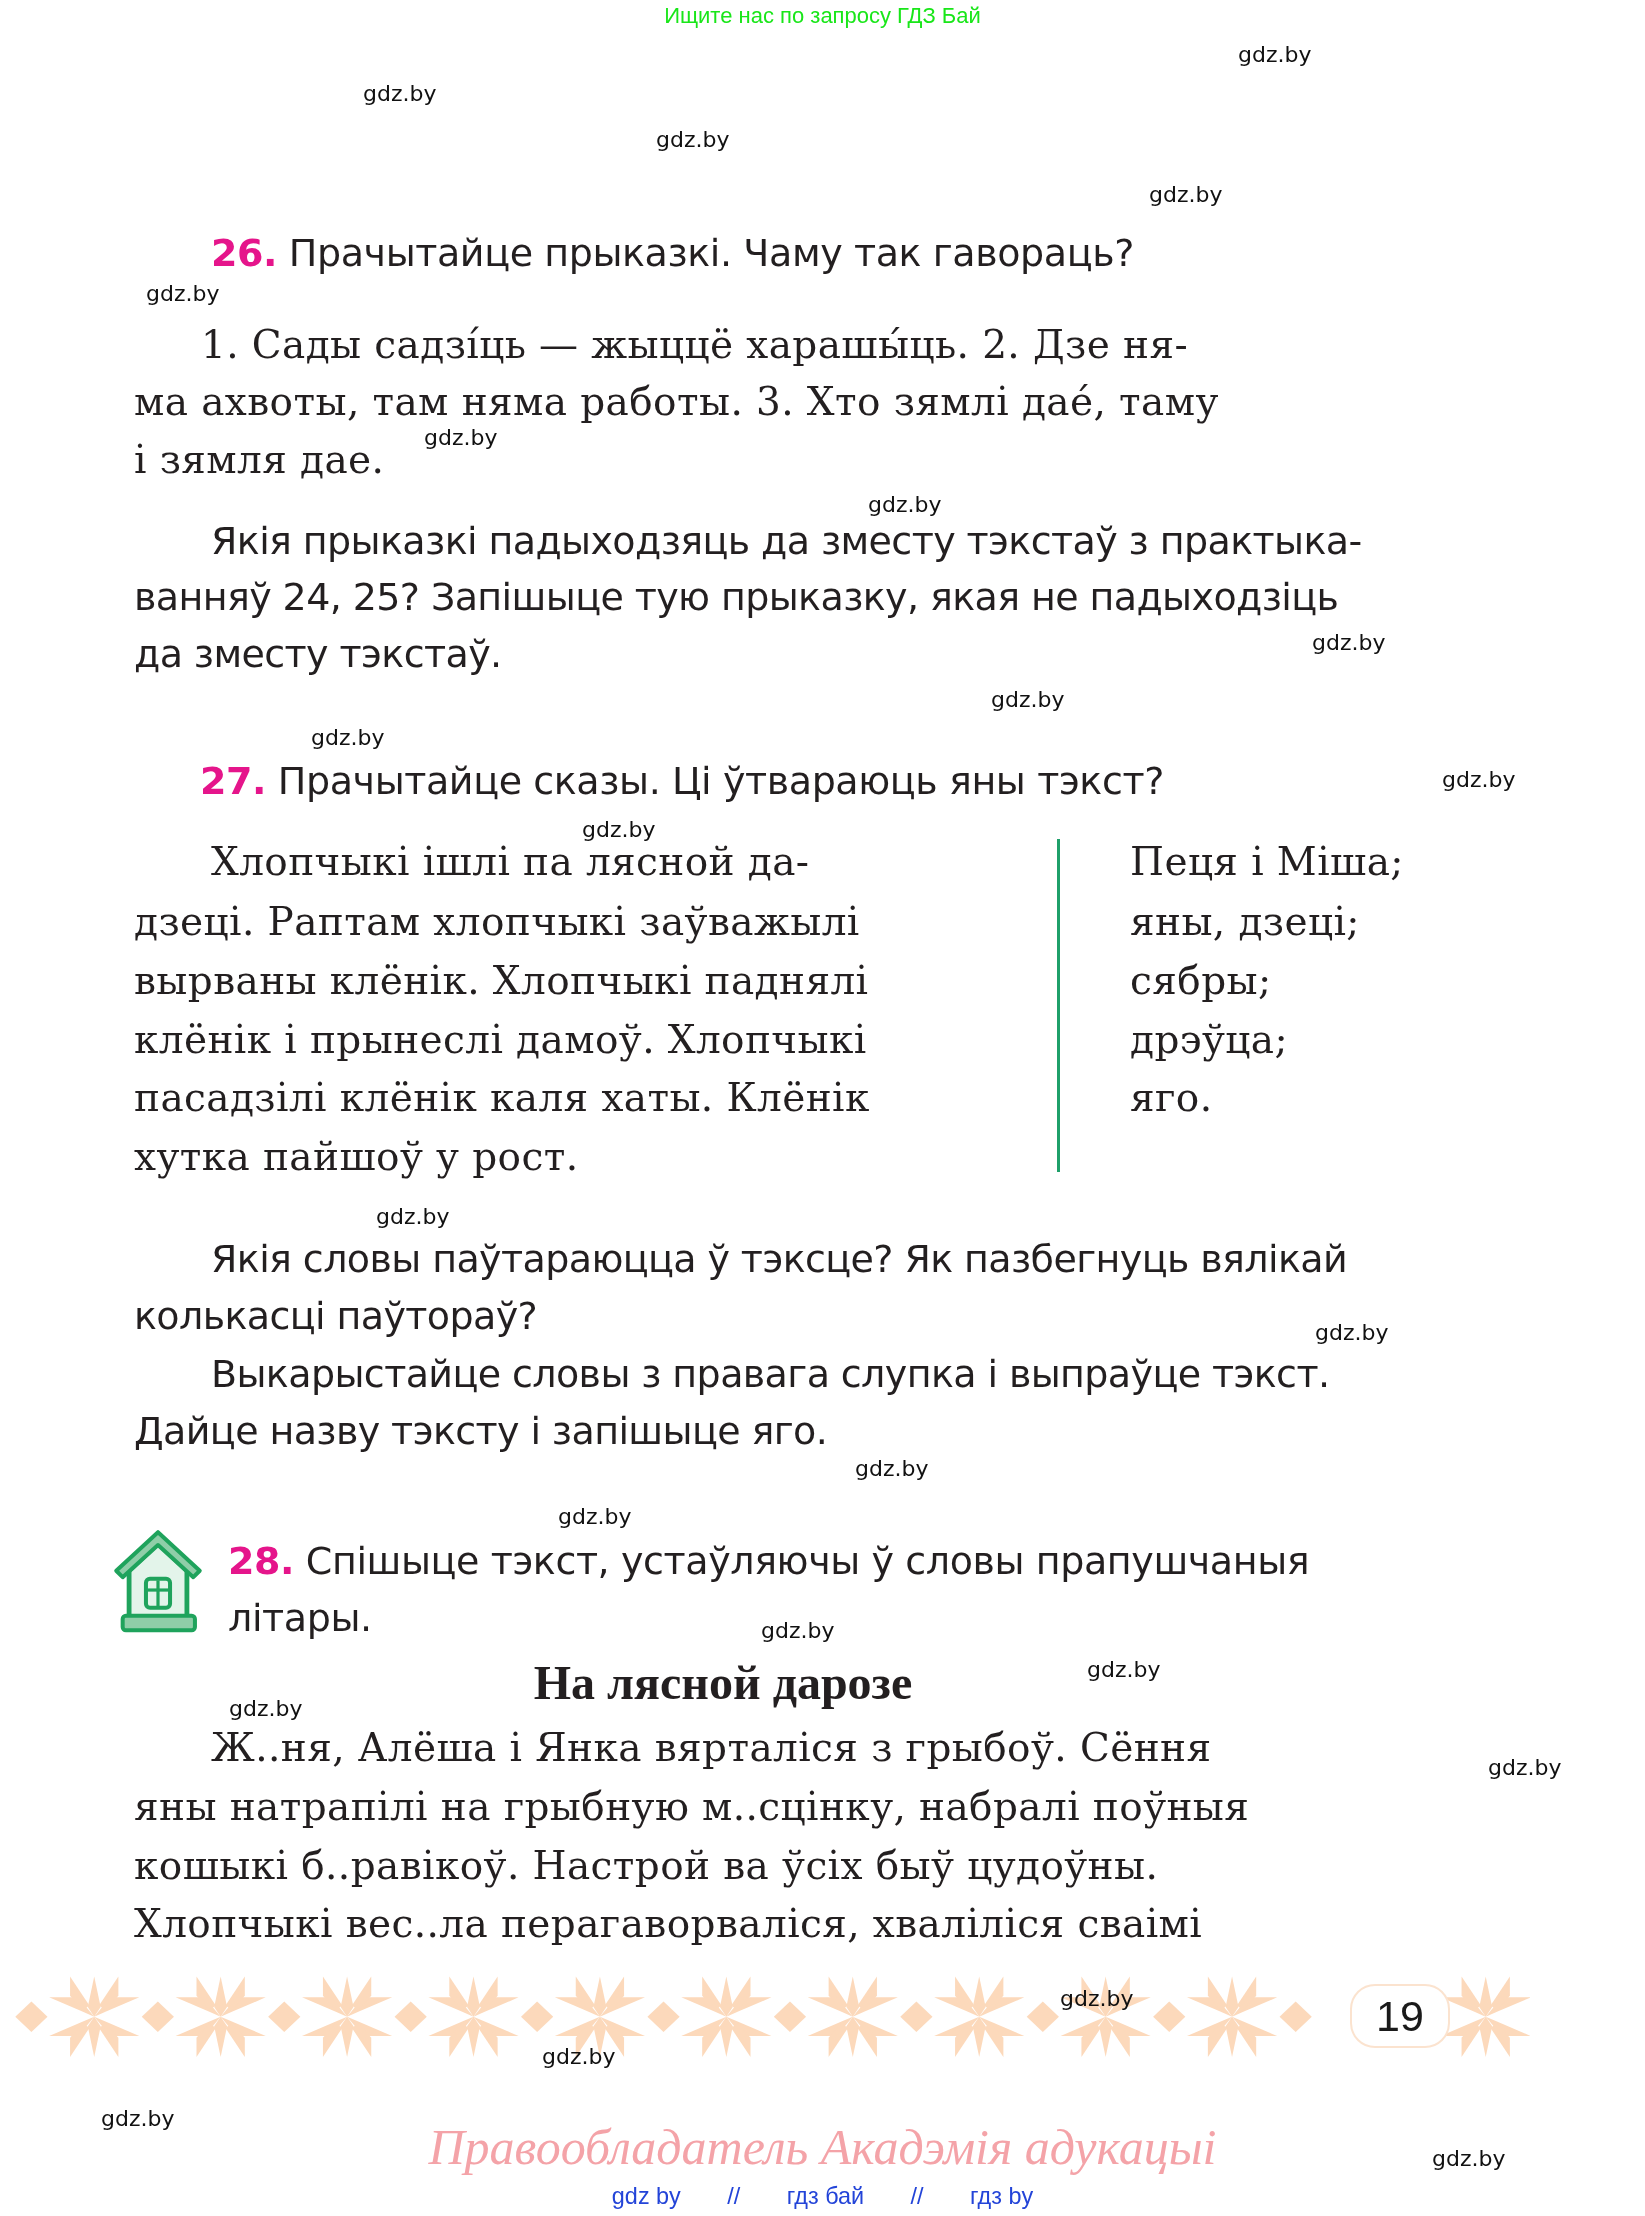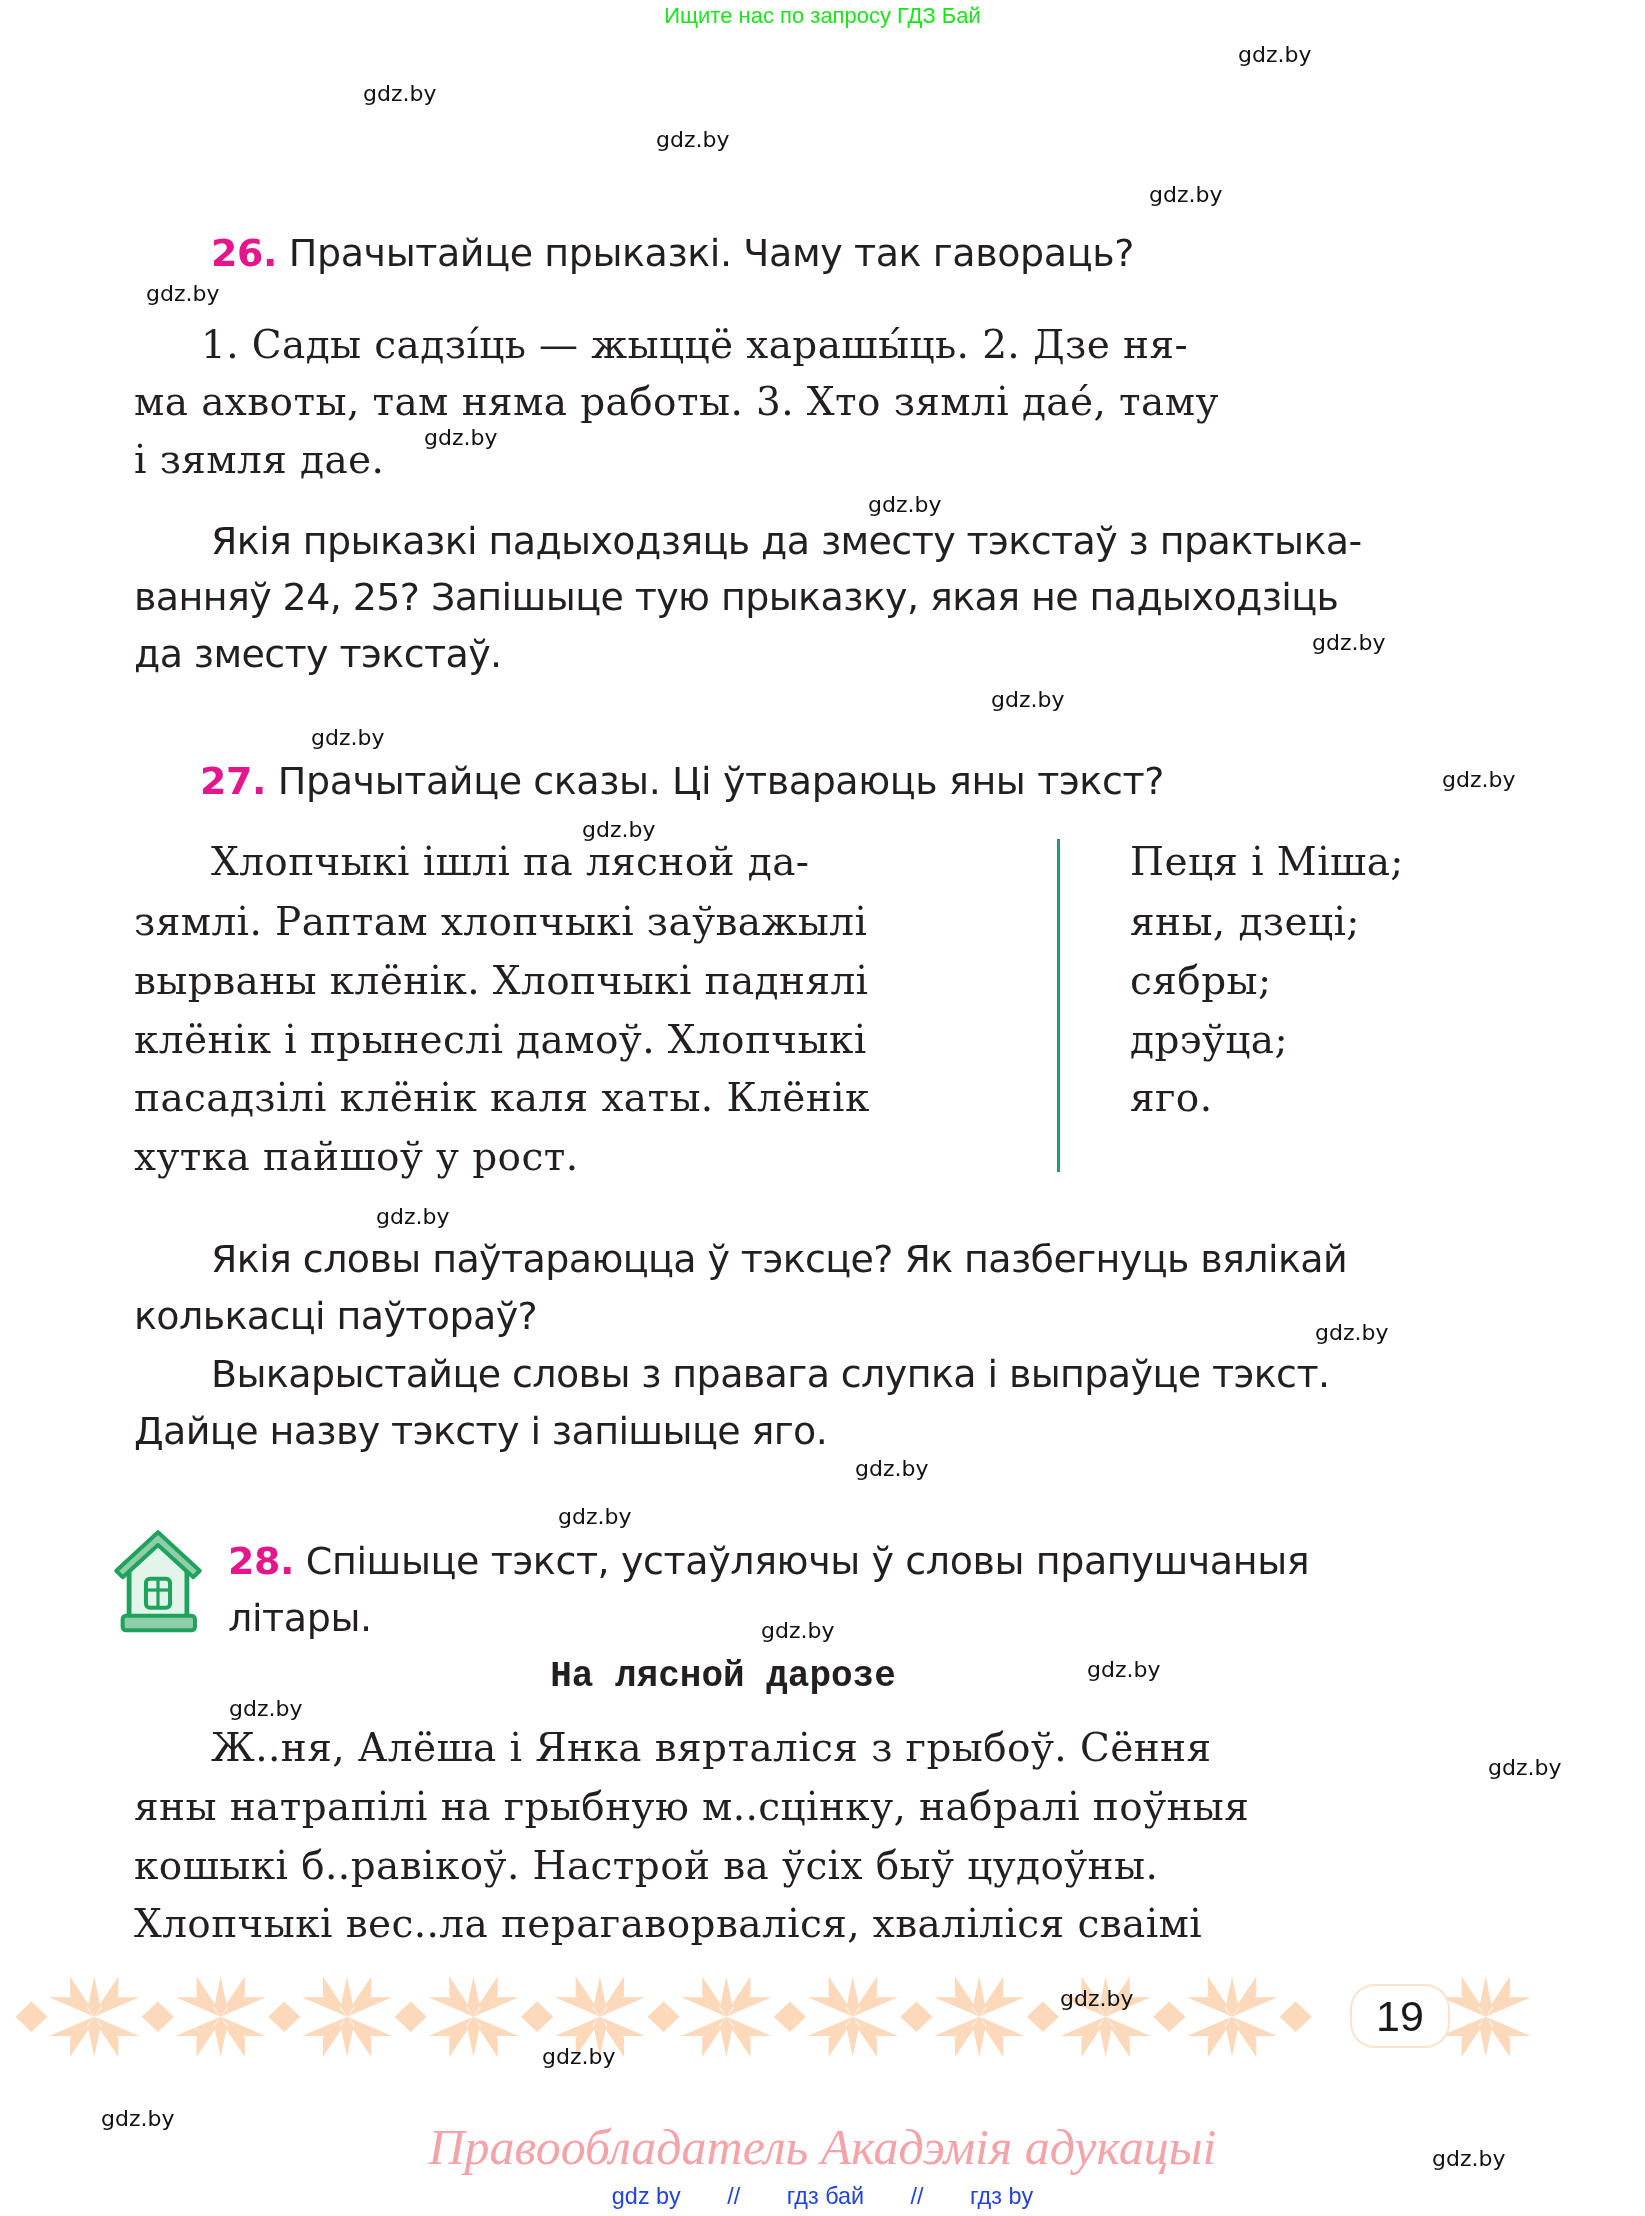--- a/index.html
+++ b/index.html
@@ -7,21 +7,21 @@
   .abs { position: absolute; white-space: nowrap; }
   .top-banner { left: 0; width: 1645px; top: 3.2px; text-align: center; font-family: "Liberation Sans", sans-serif; font-size: 22px; color: #19e619; }
   .wm { font-family: "DejaVu Sans", sans-serif; font-size: 22px; color: #111; line-height: 1; }
   .ex-head { font-family: "DejaVu Sans", sans-serif; font-size: 38px; line-height: 1; letter-spacing: -0.4px; }
   .ex-num { color: #e5158b; font-weight: bold; }
   .line-serif { font-family: "DejaVu Serif", serif; font-size: 39px; line-height: 1; letter-spacing: 0.4px; }
   .line-sans { font-family: "DejaVu Sans", sans-serif; font-size: 38px; line-height: 1; letter-spacing: -0.6px; }
   .italic { }
   .divider { position: absolute; left: 1057px; top: 839px; width: 3.2px; height: 333px; background: #1fa06a; }
   .house { position: absolute; left: 113px; top: 1529px; width: 90px; height: 106px; }
-  .title { font-family: Liberation Mono, monospace; font-weight: bold; font-size: 36px; line-height: 1; }
+  .title { font-family: Liberation Serif, serif; font-weight: bold; font-size: 48px; line-height: 1; }
   .ornament { position: absolute; left: 0; top: 1973px; width: 1530px; height: 89px; }
   .page-badge { position: absolute; left: 1350px; top: 1984px; width: 100px; height: 64px; background: #fff; border: 2.4px solid #fbe3cf; border-radius: 25px; box-sizing: border-box; display: flex; align-items: center; justify-content: center; font-family: "Liberation Sans", sans-serif; font-size: 43px; color: #1a1a1a; }
   .copyright { left: 0; width: 1645px; top: 2118px; text-align: center; font-family: Liberation Serif, serif; font-style: italic; font-size: 50px; color: #f4a3a8; }
   .footer-links { left: 0; width: 1645px; top: 2183px; text-align: center; font-family: "Liberation Sans", sans-serif; font-size: 23.4px; color: #2344d8; }
   .footer-links span { margin: 0 20px; }
 </style>
 </head>
 <body>
 
 <div class="abs top-banner">Ищите нас по запросу ГДЗ Бай</div>
@@ -38,21 +38,21 @@
 <div class="abs line-sans" style="left:211px; top:522px;">Якія прыказкі падыходзяць да зместу тэкстаў з практыка-</div>
 <div class="abs line-sans" style="left:134px; top:578px;">ванняў 24, 25? Запішыце тую прыказку, якая не падыходзіць</div>
 <div class="abs line-sans" style="left:134px; top:635px;">да зместу тэкстаў.</div>
 
 <div class="abs ex-head" style="left:200px; top:762px;">
   <span class="ex-num">27.</span>
   <span>Прачытайце сказы. Ці ўтвараюць яны тэкст?</span>
 </div>
 
 <div class="abs line-serif" style="left:211px; top:842px;">Хлопчыкі ішлі па лясной да-</div>
-<div class="abs line-serif" style="left:134px; top:902px;">зямлі. Раптам хлопчыкі заўважылі</div>
+<div class="abs line-serif" style="left:134px; top:902px;">дзеці. Раптам хлопчыкі заўважылі</div>
 <div class="abs line-serif" style="left:134px; top:961px;">вырваны клёнік. Хлопчыкі паднялі</div>
 <div class="abs line-serif" style="left:134px; top:1020px;">клёнік і прынеслі дамоў. Хлопчыкі</div>
 <div class="abs line-serif" style="left:134px; top:1078px;">пасадзілі клёнік каля хаты. Клёнік</div>
 <div class="abs line-serif" style="left:134px; top:1137px;">хутка пайшоў у рост.</div>
 
 <div class="divider"></div>
 
 <div class="abs line-serif italic" style="left:1130px; top:842px;">Пеця і Міша;</div>
 <div class="abs line-serif italic" style="left:1130px; top:902px;">яны, дзеці;</div>
 <div class="abs line-serif italic" style="left:1130px; top:961px;">сябры;</div>

